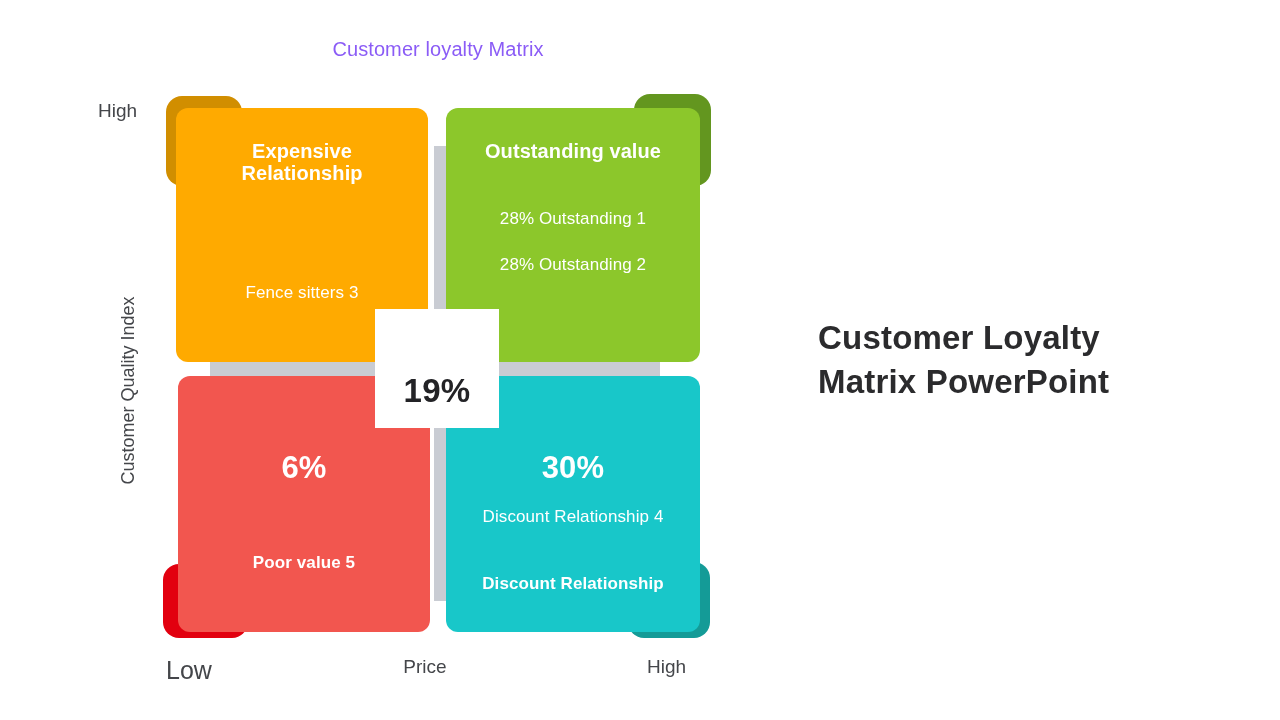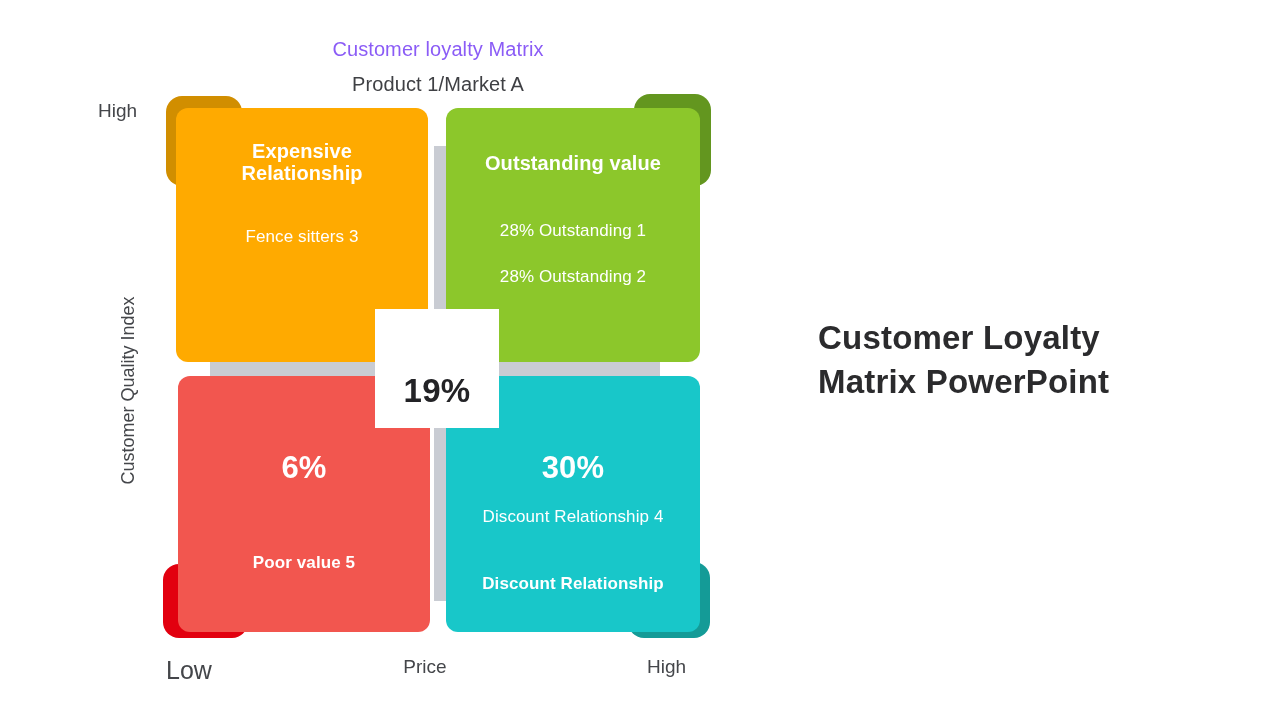--- a/index.html
+++ b/index.html
@@ -148,28 +148,28 @@
   }
 
   
   #quad-tl-shadow { left: 166px; top: 96px; width: 76px; height: 90px; background: #d18e00; }
   #quad-tl {
     left: 176px; top: 108px; width: 252px; height: 254px;
     background: #ffaa00;
     padding-top: 32px;
   }
   #quad-tl .q-title { width: 220px; }
-  #quad-tl .q-line { margin-top: 42px; }
+  #quad-tl .q-line { margin-top: 98px; }
 
   
   #quad-tr-shadow { left: 634px; top: 94px; width: 77px; height: 92px; background: #63961f; }
   #quad-tr {
     left: 446px; top: 108px; width: 254px; height: 254px;
     background: #8cc72b;
-    padding-top: 44px;
+    padding-top: 32px;
   }
   #quad-tr .q-line.first { margin-top: 47px; }
   #quad-tr .q-line.second { margin-top: 26px; }
 
   
   #quad-bl-shadow { left: 163px; top: 564px; width: 85px; height: 74px; background: #e2000f; }
   #quad-bl {
     left: 178px; top: 376px; width: 252px; height: 256px;
     background: #f2564f;
     padding-top: 74px;
@@ -219,21 +219,20 @@
     line-height: 1.32;
     letter-spacing: 0.2px;
   }
 </style>
 </head>
 <body>
 
 <div id="stage">
 
   <div class="chart-title">Customer loyalty Matrix</div>
-  <div class="chart-subtitle">Product 1/Market A</div>
 
   <div class="axis-y-high">High</div>
   <div class="axis-y-title">Customer Quality Index</div>
   <div class="axis-x-low">Low</div>
   <div class="axis-x-title">Price</div>
   <div class="axis-x-high">High</div>
 
   <div class="divider-v"></div>
   <div class="divider-h"></div>
 

